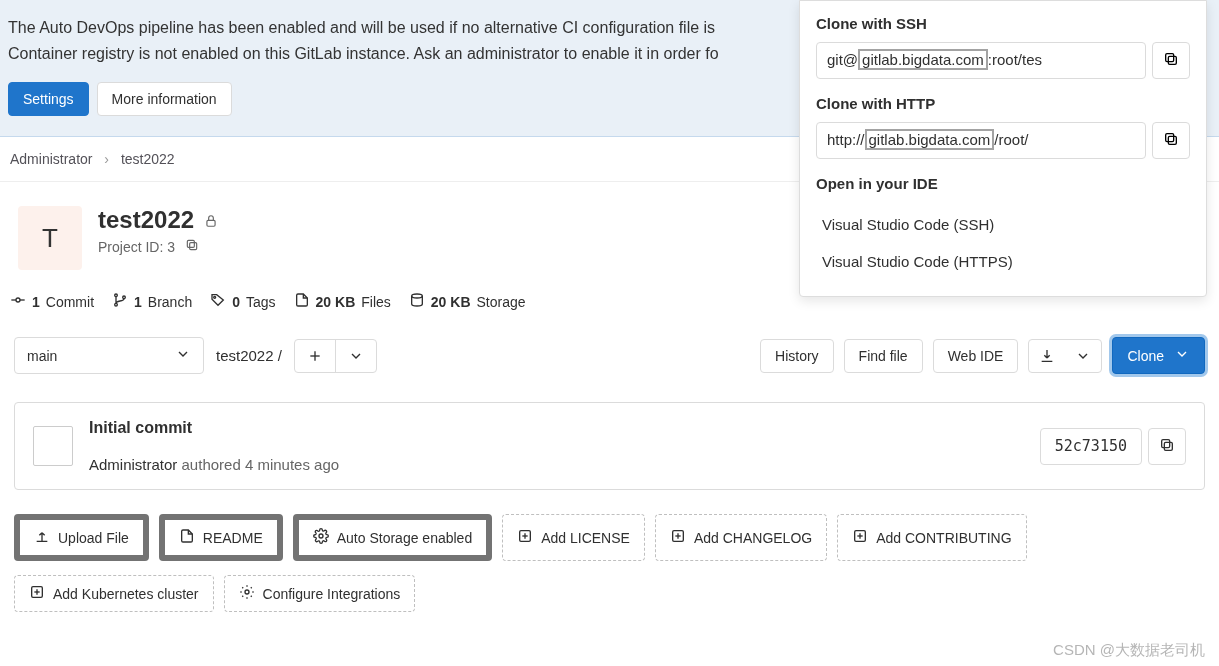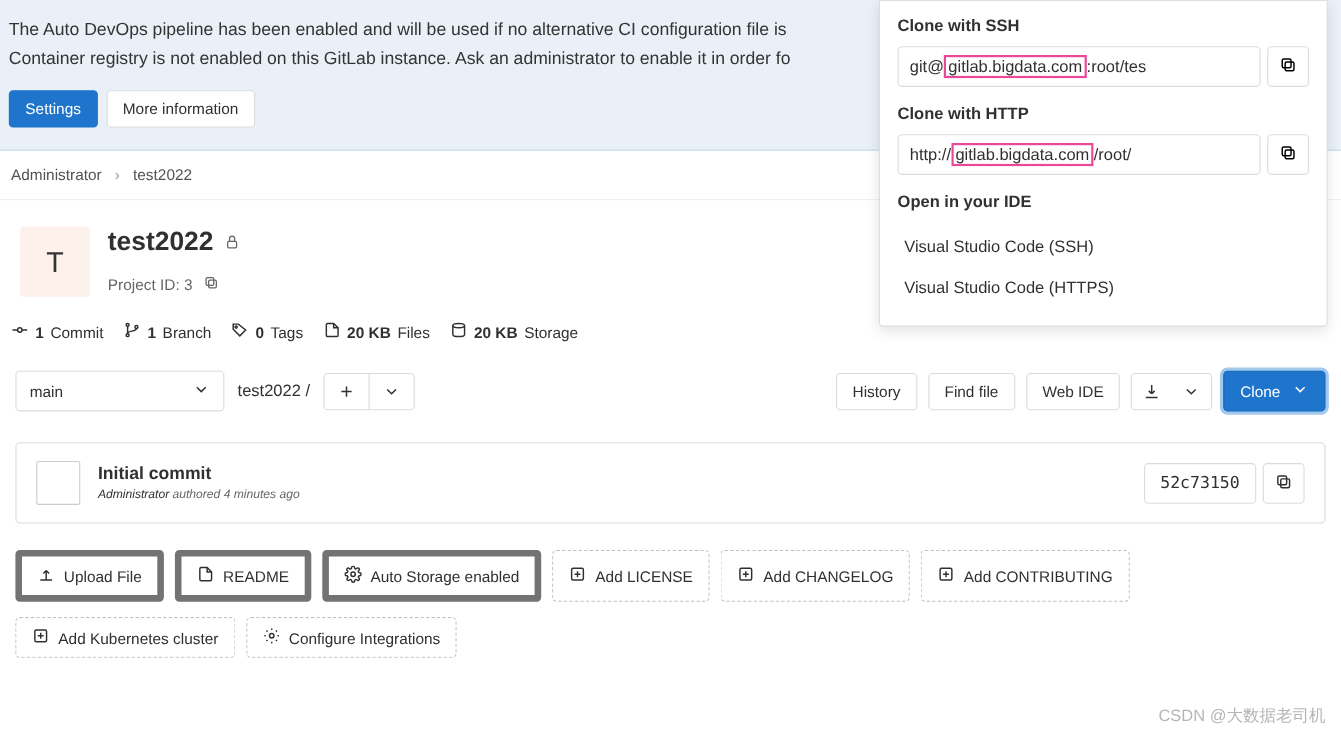--- a/index.html
+++ b/index.html
@@ -13,21 +13,21 @@
 .btn-icon { padding: 8px 10px; }
 
 .breadcrumbs { padding: 14px 10px; font-size: 14px; color: #666; border-bottom: 1px solid #eee; }
 .breadcrumbs a { color: #535158; text-decoration: none; }
 .breadcrumbs .sep { margin: 0 8px; color: #999; }
 
 .project-header { display: flex; align-items: flex-start; gap: 16px; padding: 24px 10px 18px 18px; }
 .avatar { width: 64px; height: 64px; background: #fdf1ec; border-radius: 4px; display: flex; align-items: center; justify-content: center; font-size: 26px; color: #333; }
 .project-name { font-size: 24px; font-weight: 600; display: flex; align-items: center; gap: 10px; }
 .lock-icon { color: #666; }
-.project-id { color: #666; font-size: 14px; margin-top: 16px; display: flex; align-items: center; gap: 10px; }
+.project-id { color: #666; font-size: 14px; margin-top: 4px; display: flex; align-items: center; gap: 10px; }
 
 .project-stats { display: flex; gap: 18px; padding: 4px 10px 18px 10px; align-items: center; color: #303030; }
 .stat { display: inline-flex; align-items: center; gap: 6px; font-size: 14px; }
 .stat b { font-weight: 700; }
 
 .repo-bar { display: flex; align-items: center; padding: 8px 14px; gap: 12px; }
 .branch-select { display: flex; align-items: center; justify-content: space-between; border: 1px solid #dbdbdb; border-radius: 4px; padding: 8px 12px; width: 190px; cursor: pointer; }
 .path-label { font-size: 15px; color: #303030; }
 .plus-dd { display: inline-flex; border: 1px solid #dbdbdb; border-radius: 4px; }
 .plus-dd span { padding: 8px 12px; display: inline-flex; align-items: center; }
@@ -35,35 +35,35 @@
 .spacer { flex: 1; }
 .right-actions { display: flex; gap: 10px; align-items: center; }
 .dl-dd { display: inline-flex; border: 1px solid #dbdbdb; border-radius: 4px; align-items: center; }
 .dl-dd span { padding: 8px 10px; display: inline-flex; align-items: center; }
 .clone-btn { background: #1f75cb; color: #fff; border: 1px solid #1068bf; border-radius: 4px; padding: 8px 14px; display: inline-flex; align-items: center; gap: 10px; box-shadow: 0 0 0 3px #a2c8ec; }
 
 .commit-box { margin: 20px 14px; border: 1px solid #dbdbdb; border-radius: 4px; padding: 16px 18px; display: flex; align-items: center; gap: 16px; }
 .commit-avatar { width: 40px; height: 40px; border: 1px solid #ccc; border-radius: 2px; display: flex; align-items: flex-start; justify-content: flex-start; }
 .commit-info { flex: 1; }
 .commit-title { font-size: 16px; font-weight: 600; }
-.commit-meta { font-size: 11px; color: #666; margin-top: 4px; font-style: italic; }
+.commit-meta { font-size: 15px; color: #666; margin-top: 19px; }
 .commit-meta a { color: #303030; text-decoration: none; }
 .commit-sha-wrap { display: flex; gap: 6px; }
 .commit-sha { border: 1px solid #dbdbdb; border-radius: 4px; padding: 8px 14px; font-family: Menlo, Consolas, monospace; font-size: 15px; }
 
 .actions-row { display: flex; flex-wrap: wrap; gap: 10px; padding: 4px 14px; }
 .dashed-btn { border: 1px dashed #bfbfbf; border-radius: 4px; padding: 8px 14px; display: inline-flex; align-items: center; gap: 8px; font-size: 14px; cursor: pointer; background: #fff; }
 .solid-btn { border: 6px solid #737373; border-radius: 4px; padding: 8px 14px; display: inline-flex; align-items: center; gap: 8px; font-size: 14px; cursor: pointer; background: #fff; }
 
 
 .clone-dropdown { position: absolute; top: 0; right: 12px; width: 408px; background: #fff; border: 1px solid #ddd; border-radius: 0 0 4px 4px; box-shadow: 0 4px 12px rgba(0,0,0,.1); padding: 14px 16px 8px 16px; }
 .clone-dropdown h4 { font-size: 15px; font-weight: 600; margin-bottom: 10px; }
 .url-row { display: flex; gap: 6px; margin-bottom: 16px; }
 .url-input { flex: 1; border: 1px solid #dbdbdb; border-radius: 4px; padding: 8px 10px; font-family: Menlo, Consolas, monospace; font-size: 15px; white-space: nowrap; overflow: hidden; }
-.url-input .hl { border: 2px solid #ec4899; padding: 0 2px; }
+.url-input .hl { border: 2px solid #a3a3a3; padding: 0 2px; }
 .copy-btn { border: 1px solid #dbdbdb; border-radius: 4px; padding: 8px 10px; cursor: pointer; background: #fff; }
 .ide-list { padding: 4px 0 8px 0; }
 .ide-item { padding: 10px 6px; font-size: 15px; cursor: pointer; }
 
 .watermark { position: absolute; bottom: 6px; right: 14px; color: rgba(120,120,120,.55); font-size: 15px; }
 
 svg { width: 16px; height: 16px; stroke: currentColor; fill: none; stroke-width: 2; }
 .icon-sm svg { width: 14px; height: 14px; }
 </style>
 </head>

